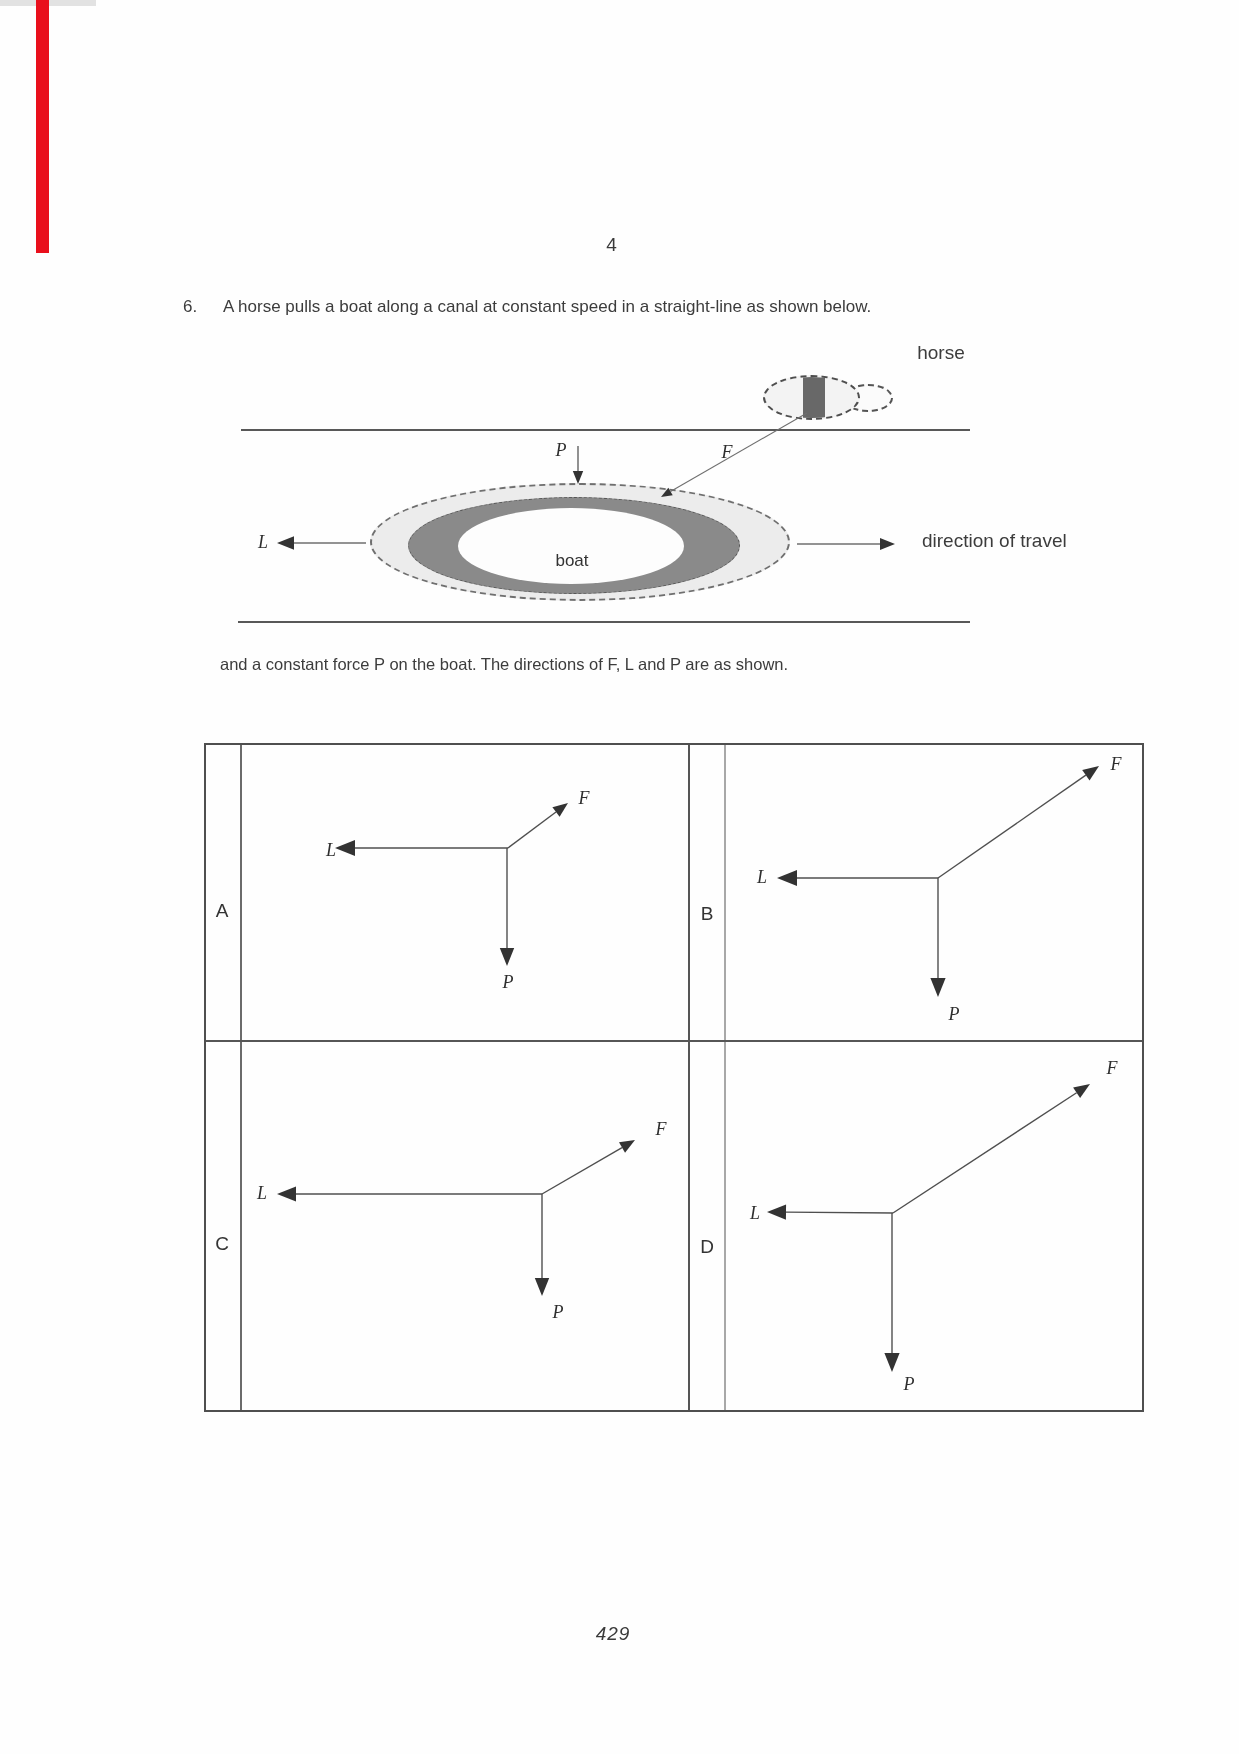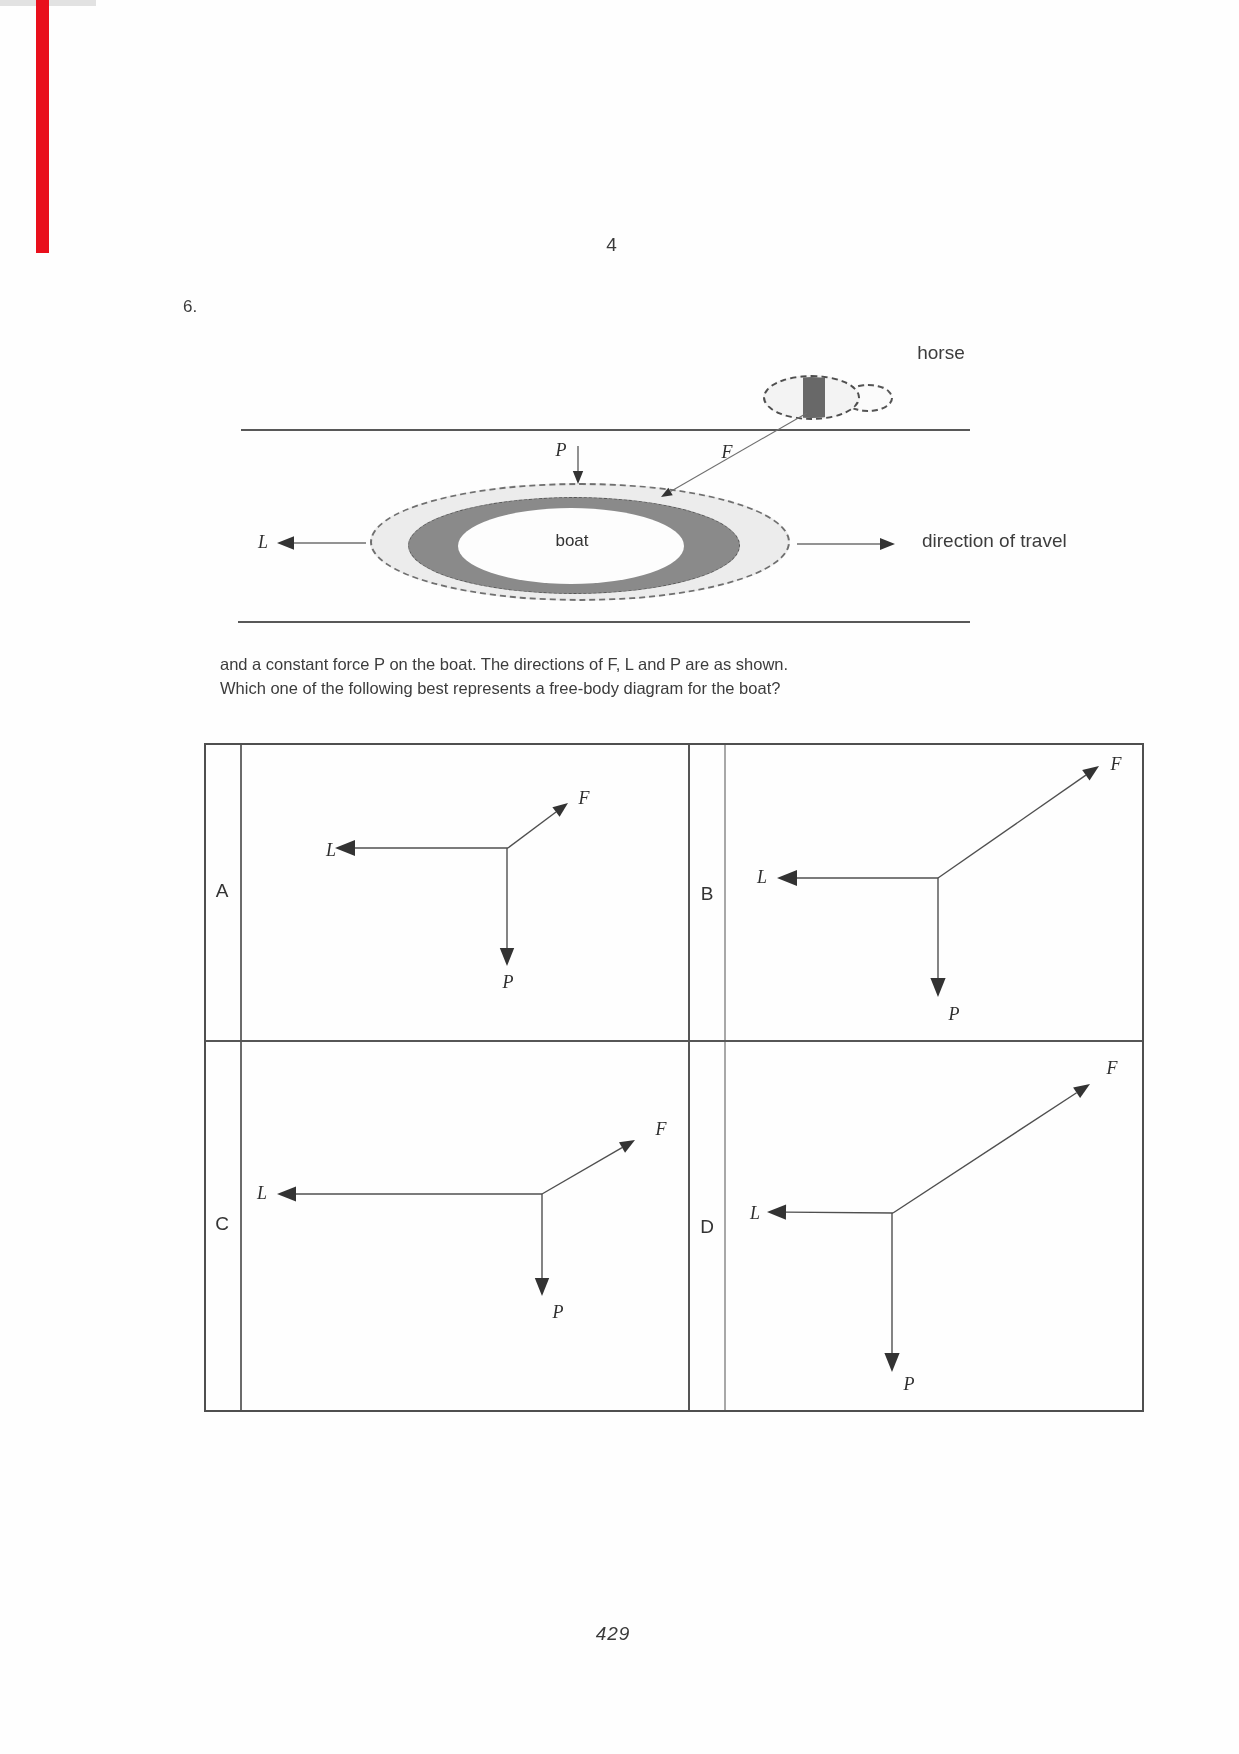--- a/index.html
+++ b/index.html
@@ -2,21 +2,21 @@
 <html><head>
 <meta charset="utf-8">
 <style>
   html,body{margin:0;padding:0;background:#9a9a9a;}
   .page{
     position:relative;width:1239px;height:1754px;background:#fefefe;
     font-family:"Liberation Sans",sans-serif;color:#3f3f3f;overflow:hidden;
     margin:0 auto;
   }
   .abs{position:absolute;}
-  .ctr{transform:translate(-50%,-50%);}
+  .ctr{transform:translate(-50%,-50%);margin-top:20px;}
   .ctrx{transform:translateX(-50%);}
   .red-stripe{position:absolute;left:36px;top:0;width:13px;height:253px;background:#e90f1c;}
   .smudge{position:absolute;left:0;top:0;width:96px;height:6px;background:#e2e2e2;}
   .pagenum{font-size:19px;letter-spacing:1px;color:#3a3a3a;}
   .qline{font-size:17px;color:#3c3c3c;white-space:nowrap;}
   .scene-label{font-size:19px;color:#3c3c3c;white-space:nowrap;}
   .para{font-size:16.5px;line-height:24.3px;color:#3c3c3c;white-space:nowrap;}
   .canal-line{position:absolute;height:2px;background:#585858;}
   .horse-body{position:absolute;left:763px;top:375px;width:93px;height:41px;
     border:2px dashed #4e4e4e;border-radius:50%;background:#f3f3f3;overflow:hidden;z-index:3;}
@@ -46,38 +46,38 @@
 <body>
 
 <div class="page" id="page" style="background: rgb(254, 254, 254);">
 
   <div class="smudge"></div>
   <div class="red-stripe" style="background: rgb(233, 15, 28);"></div>
 
   <div class="abs ctrx pagenum" style="left:612px;top:234px;">4</div>
 
   <div class="abs qline" style="left:183px;top:297px;">6.</div>
+  <div class="abs qline" style="left:223px;top:297px;">A horse pulls a boat along a canal at constant speed in a straight-line as shown below.</div>
 
   <div class="abs ctrx scene-label" style="left:941px;top:342px;">horse</div>
 
   <div class="horse-body">
     <div class="horse-band"></div>
   </div>
   <div class="horse-head"></div>
 
   <div class="boat-outer"></div>
   <div class="boat-ring"></div>
   <div class="boat-inner"></div>
   <div class="abs ctr boat-text" style="left:572px;top:541px;">boat</div>
 
   <div class="abs scene-label" style="left:922px;top:530px;">direction of travel</div>
 
   <div class="abs para" style="left:220px;top:652px;">
     <div>and a constant force P on the boat. The directions of F, L and P are as shown.</div>
-    <div>Which one of the following best represents a free-body diagram for the boat?</div>
   </div>
 
   <div class="grid-box">
     <div class="vlineA"></div>
     <div class="vlineM1"></div>
     <div class="vlineM2"></div>
     <div class="hdiv"></div>
   </div>
 
   <div class="abs ctr opt-label" style="left:222px;top:891px;">A</div>

